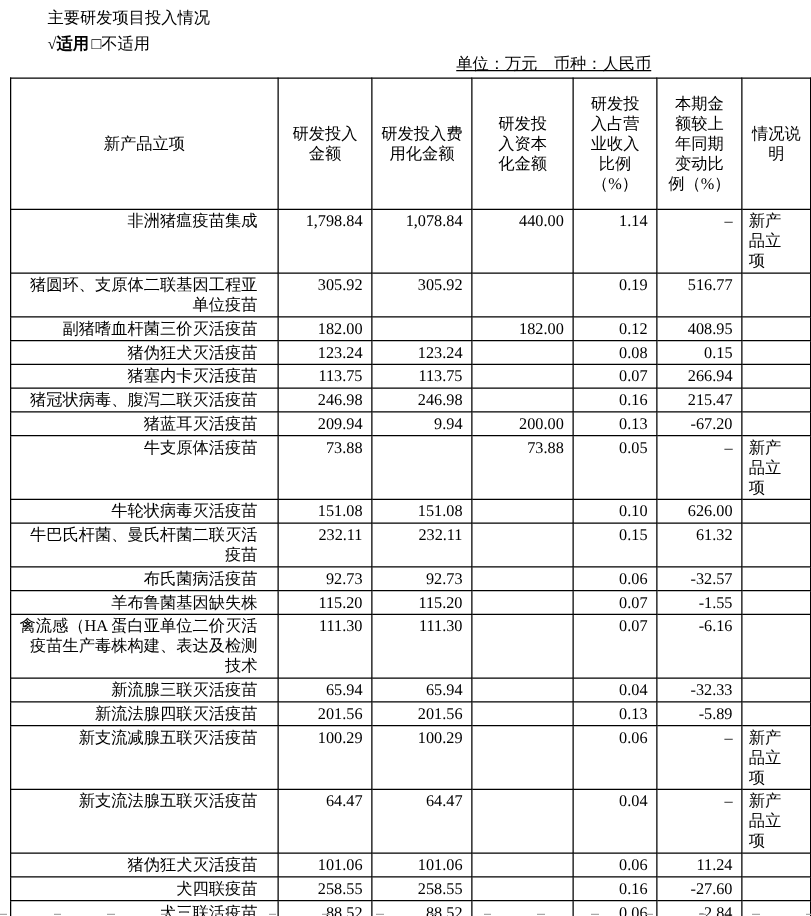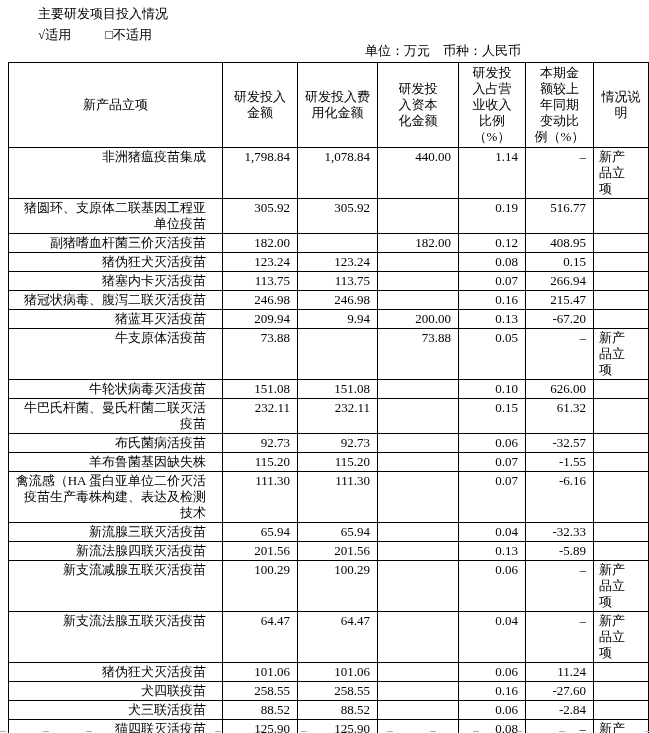--- a/index.html
+++ b/index.html
@@ -5,30 +5,30 @@
   html,body{margin:0;padding:0;}
   body{
     width:649px;height:733px;overflow:hidden;
     background:#ffffff;color:#000;
     font-family:"Liberation Serif","DejaVu Serif",serif;
     font-size:13px;line-height:16px;
   }
   .doc{position:relative;width:523px;height:733px;}
   .title-line{position:absolute;left:38px;top:6px;white-space:nowrap;}
   .apply-line{position:absolute;left:38px;top:27px;white-space:nowrap;}
-  .apply-line .opt{margin-right:34px;}
-  .unit-line{position:absolute;right:2px;top:43px;white-space:nowrap;}
+  .apply-line .opt{margin-right:2px;font-weight:bold;}
+  .unit-line{position:absolute;right:2px;top:43px;white-space:nowrap;text-decoration:underline;}
   table.rd{
     position:absolute;left:8px;top:62px;width:640px;
     border-collapse:collapse;table-layout:fixed;
   }
   .rd th,.rd td{border:1px solid #000;overflow:hidden;}
   .rd th{
     font-weight:normal;text-align:center;vertical-align:middle;
-    white-space:pre-line;padding:2px 1px;height:80px;
+    white-space:pre-line;padding:12px 1px;height:80px;
   }
   .rd td{vertical-align:top;padding:1px 2px;}
   .rd td.td-name{text-align:right;padding:1px 16px 1px 4px;}
   .rd td.td-num{text-align:right;padding:1px 7px 1px 2px;}
   .rd td.td-note{text-align:left;padding:1px 14px 1px 5px;}
   .page-break{
     position:absolute;left:0;bottom:1px;width:649px;height:1px;
     background:repeating-linear-gradient(to right,#a9a9a9 0 6px,transparent 6px 43px);
   }
 </style>

